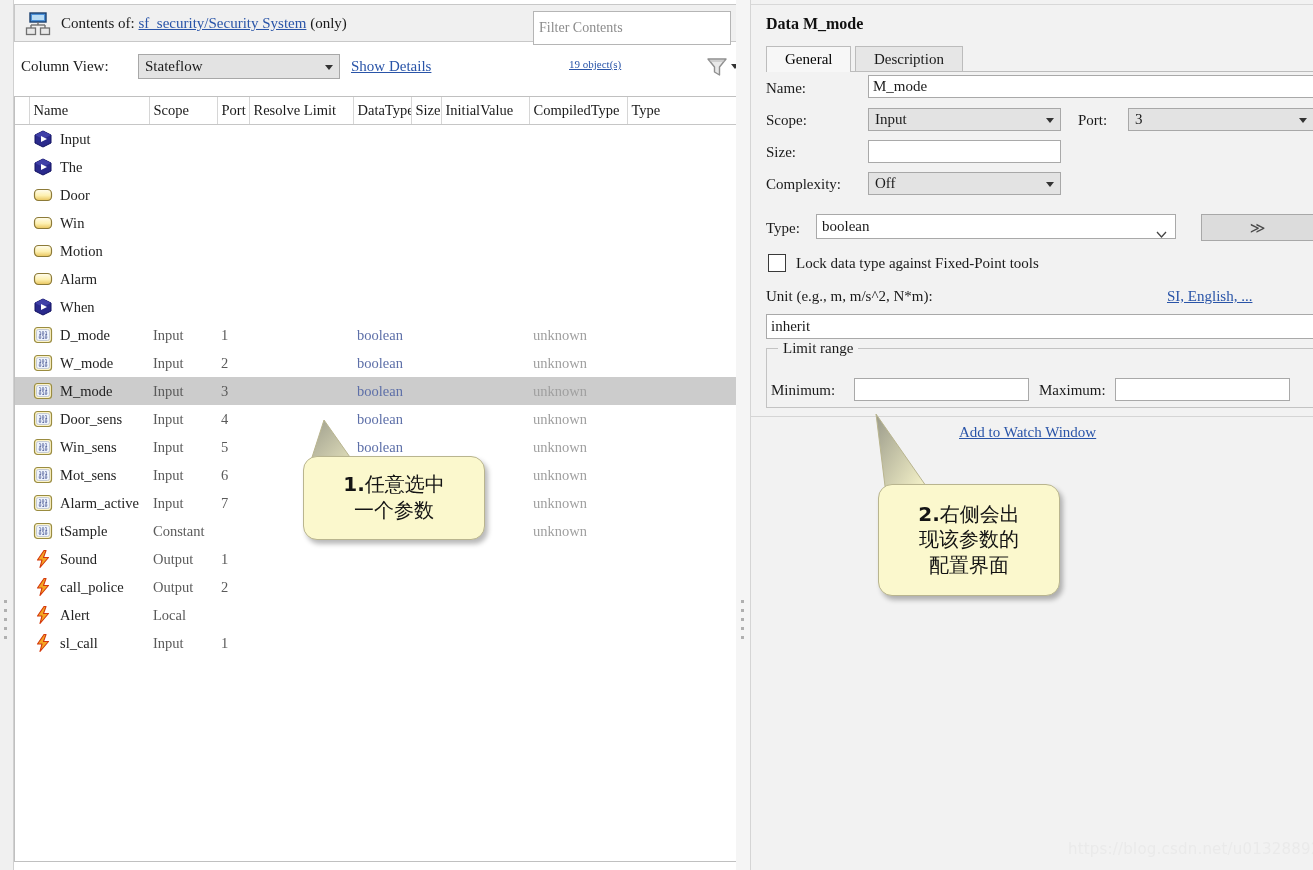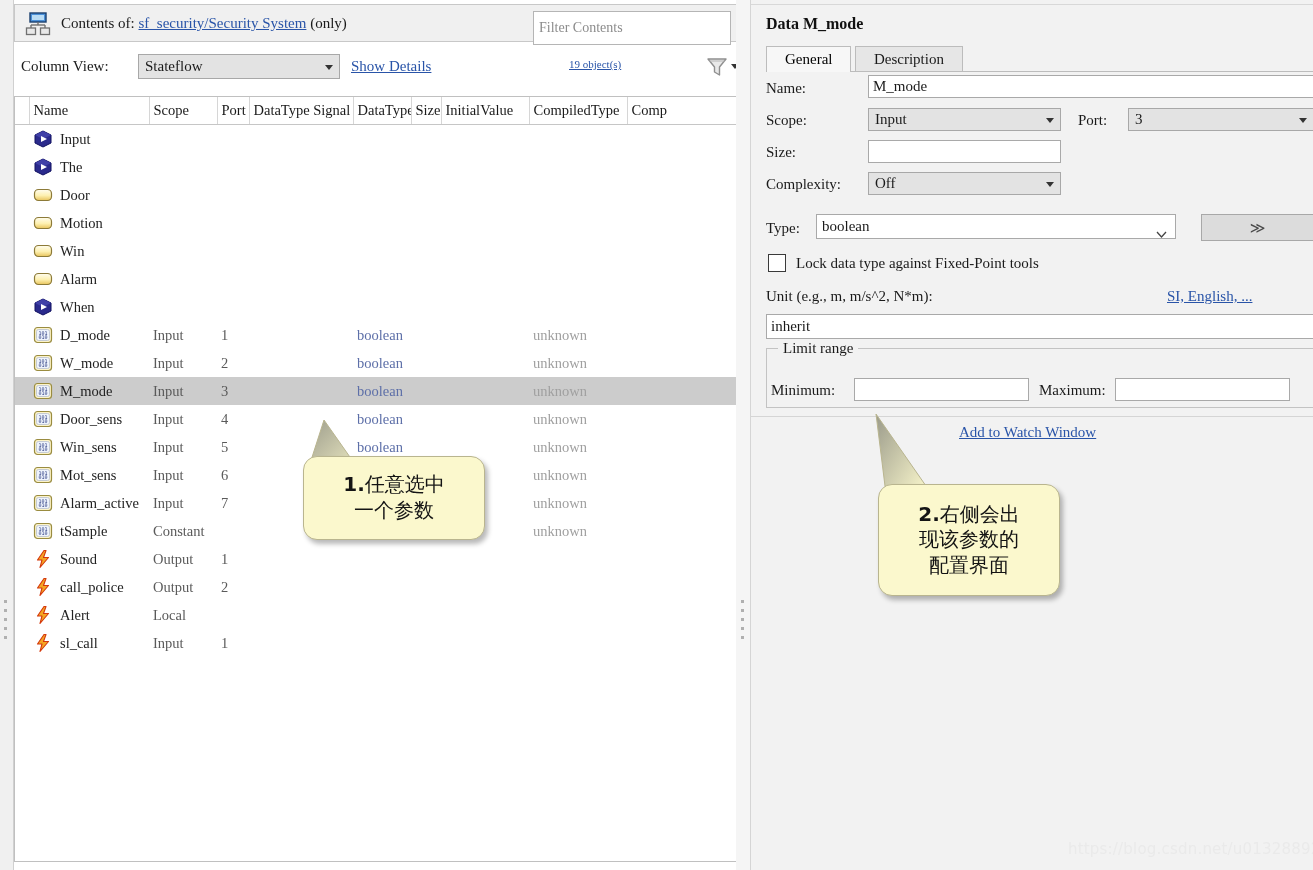--- a/index.html
+++ b/index.html
@@ -472,26 +472,26 @@
           <col style="width:88px">
           <col style="width:98px">
           <col style="width:112px">
       </colgroup>
       <thead>
         <tr>
           <th></th>
           <th>Name</th>
           <th>Scope</th>
           <th>Port</th>
-          <th>DataType Signal</th>
+          <th>Resolve Limit</th>
           <th>DataType</th>
           <th>Size</th>
           <th>InitialValue</th>
           <th>CompiledType</th>
-          <th>Comp</th>
+          <th>Type</th>
         </tr>
       </thead>
       <tbody id="grid-body">
           <tr>
             <td></td>
             <td class="name-cell"><span class="row-icon"><svg width="20" height="18" viewBox="0 0 20 18">
                   <polygon points="10,1 18,5 18,13 10,17 2,13 2,5" fill="#2a2a8c" stroke="#101060" stroke-width="1"></polygon>
                   <polygon points="10,1 18,5 10,9 2,5" fill="#4040a8"></polygon>
                   <polygon points="8,6 14,9 8,12" fill="#ffffff"></polygon>
                 </svg></span><span>Input</span></td>
@@ -545,42 +545,42 @@
             <td></td>
             <td class="name-cell"><span class="row-icon"><svg width="20" height="18" viewBox="0 0 20 18">
                   <defs>
                     <linearGradient id="jgjunction-icon" x1="0" y1="0" x2="0" y2="1">
                       <stop offset="0%" stop-color="#fffdf0"></stop>
                       <stop offset="55%" stop-color="#fdf0b0"></stop>
                       <stop offset="100%" stop-color="#e8c45c"></stop>
                     </linearGradient>
                   </defs>
                   <rect x="1.5" y="3.5" width="17" height="11" rx="4" ry="4" fill="url(#jgjunction-icon)" stroke="#8c7a38" stroke-width="1.2"></rect>
-                </svg></span><span>Motion</span></td>
+                </svg></span><span>Win</span></td>
             <td></td>
             <td></td>
             <td></td>
             <td class="blueish"></td>
             <td></td>
             <td class="gray"></td>
             <td class="gray"></td>
             <td></td>
           </tr>
           <tr>
             <td></td>
             <td class="name-cell"><span class="row-icon"><svg width="20" height="18" viewBox="0 0 20 18">
                   <defs>
                     <linearGradient id="jgjunction-icon" x1="0" y1="0" x2="0" y2="1">
                       <stop offset="0%" stop-color="#fffdf0"></stop>
                       <stop offset="55%" stop-color="#fdf0b0"></stop>
                       <stop offset="100%" stop-color="#e8c45c"></stop>
                     </linearGradient>
                   </defs>
                   <rect x="1.5" y="3.5" width="17" height="11" rx="4" ry="4" fill="url(#jgjunction-icon)" stroke="#8c7a38" stroke-width="1.2"></rect>
-                </svg></span><span>Win</span></td>
+                </svg></span><span>Motion</span></td>
             <td></td>
             <td></td>
             <td></td>
             <td class="blueish"></td>
             <td></td>
             <td class="gray"></td>
             <td class="gray"></td>
             <td></td>
           </tr>
           <tr>

